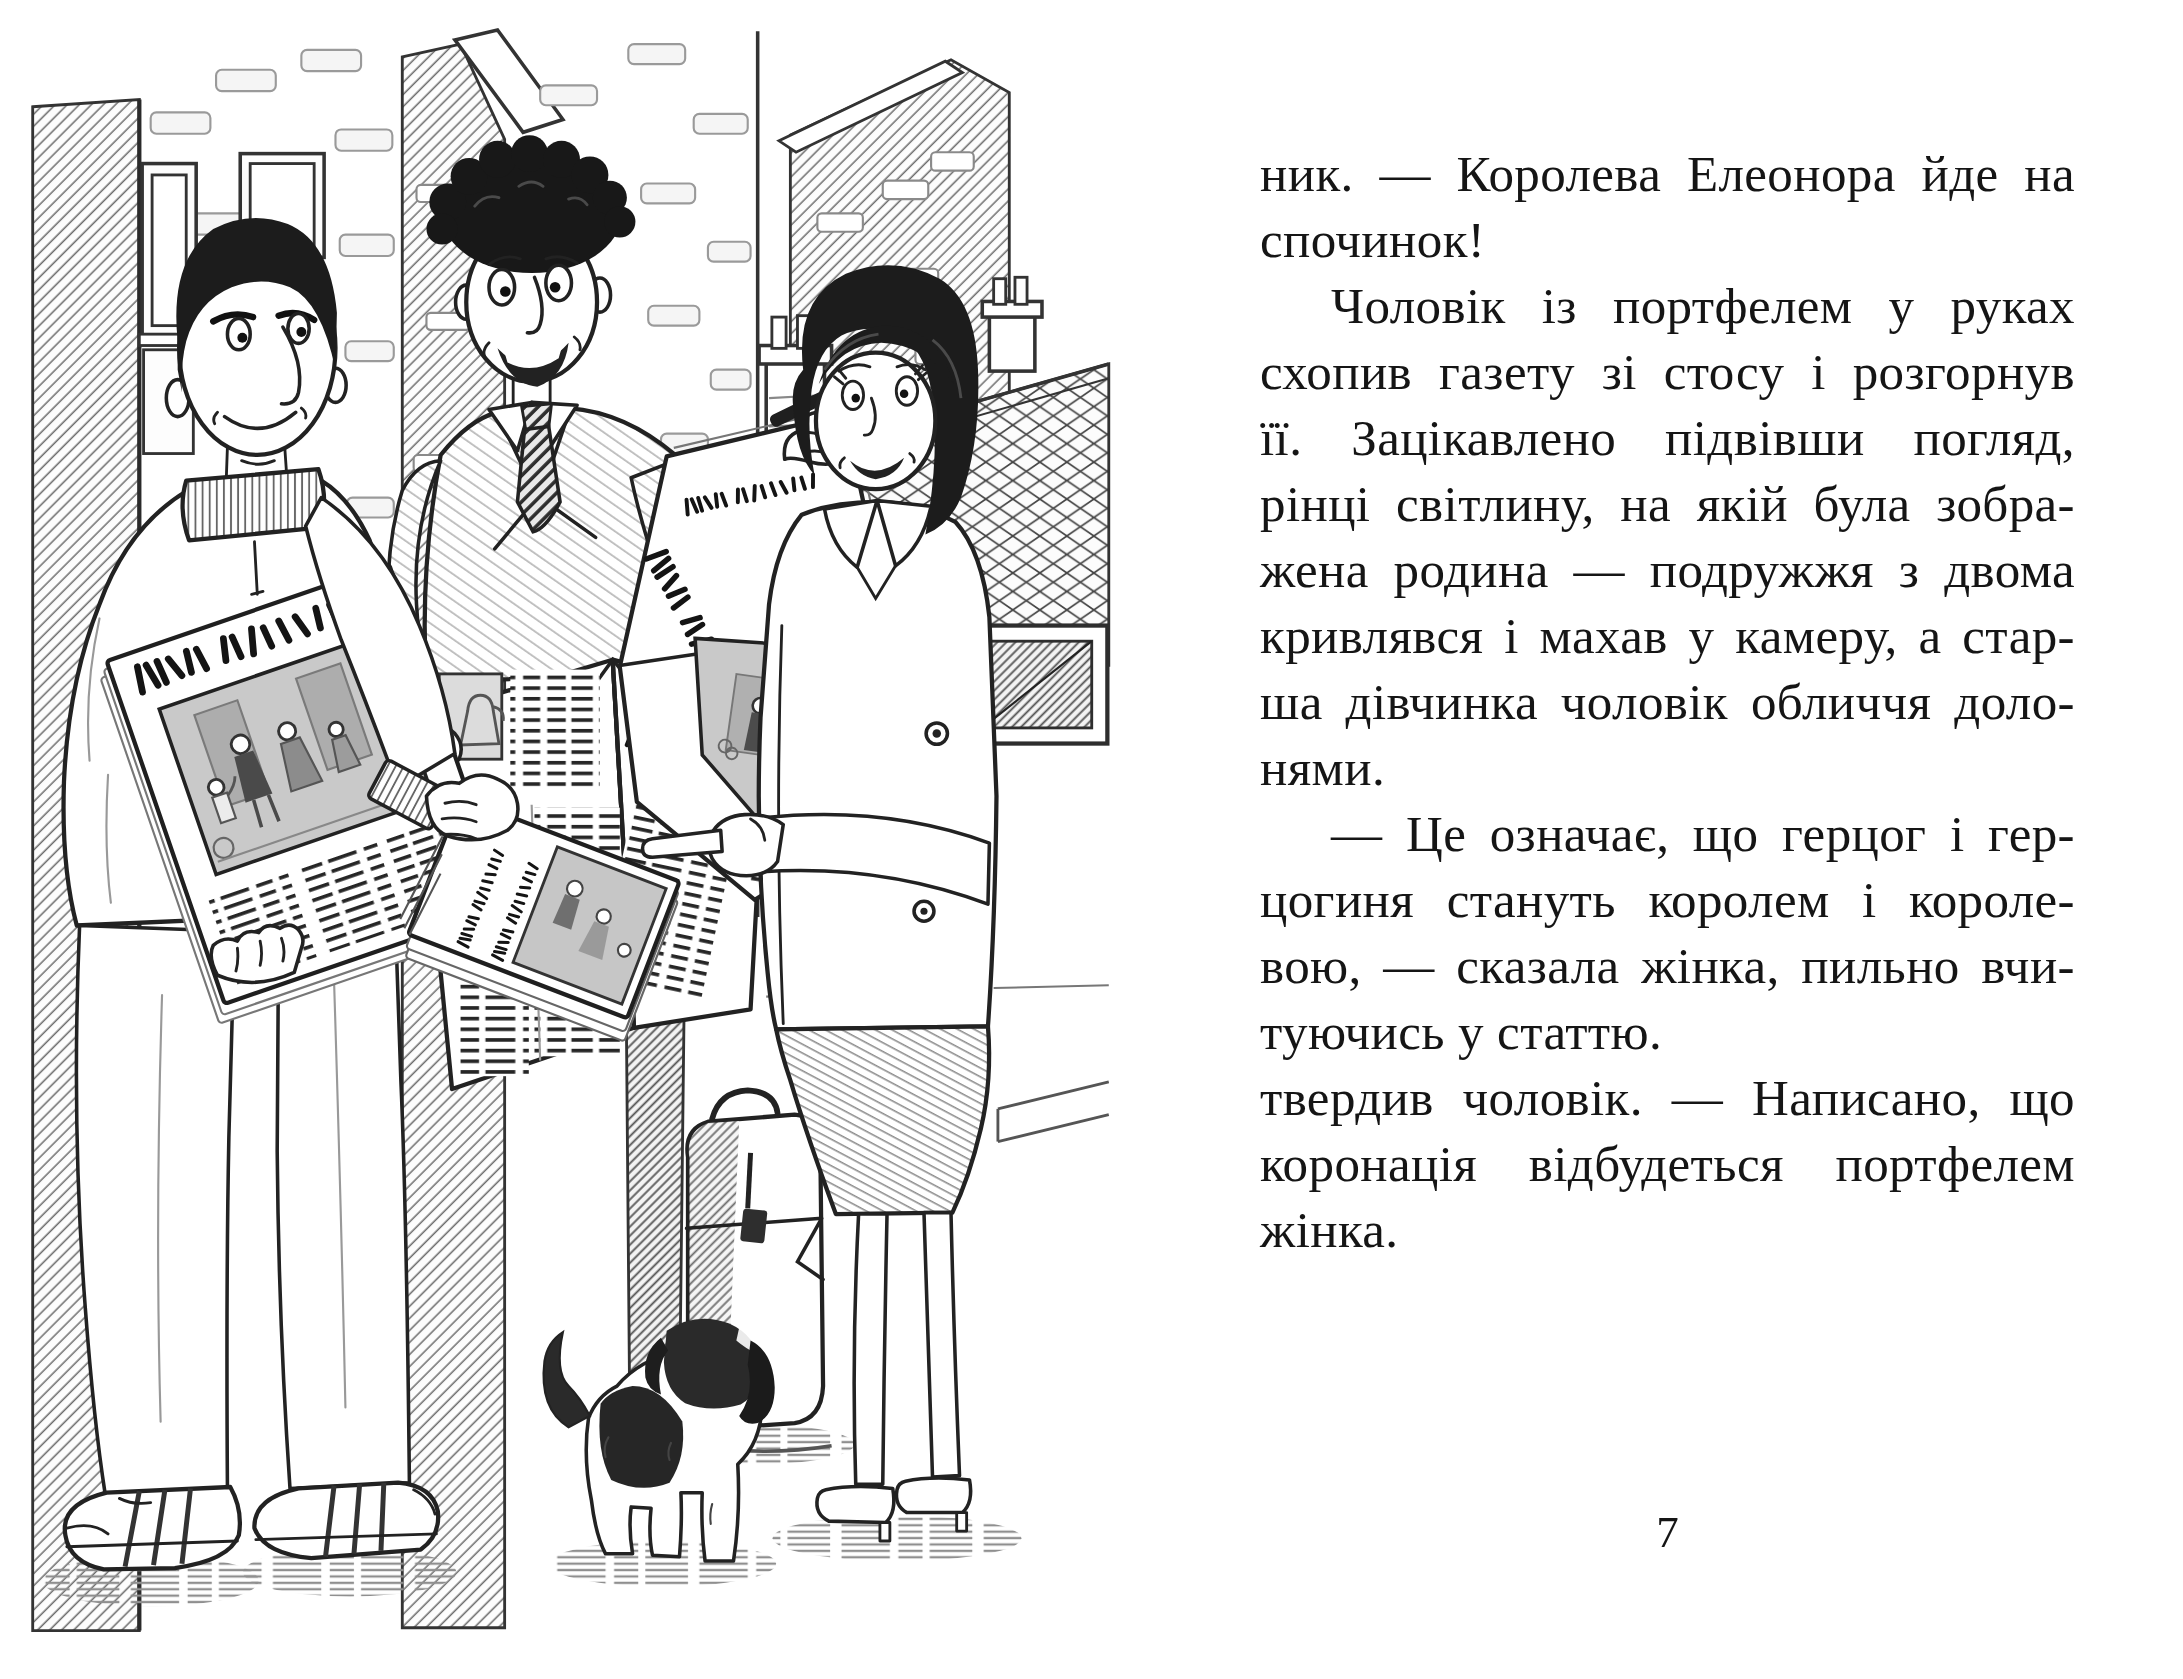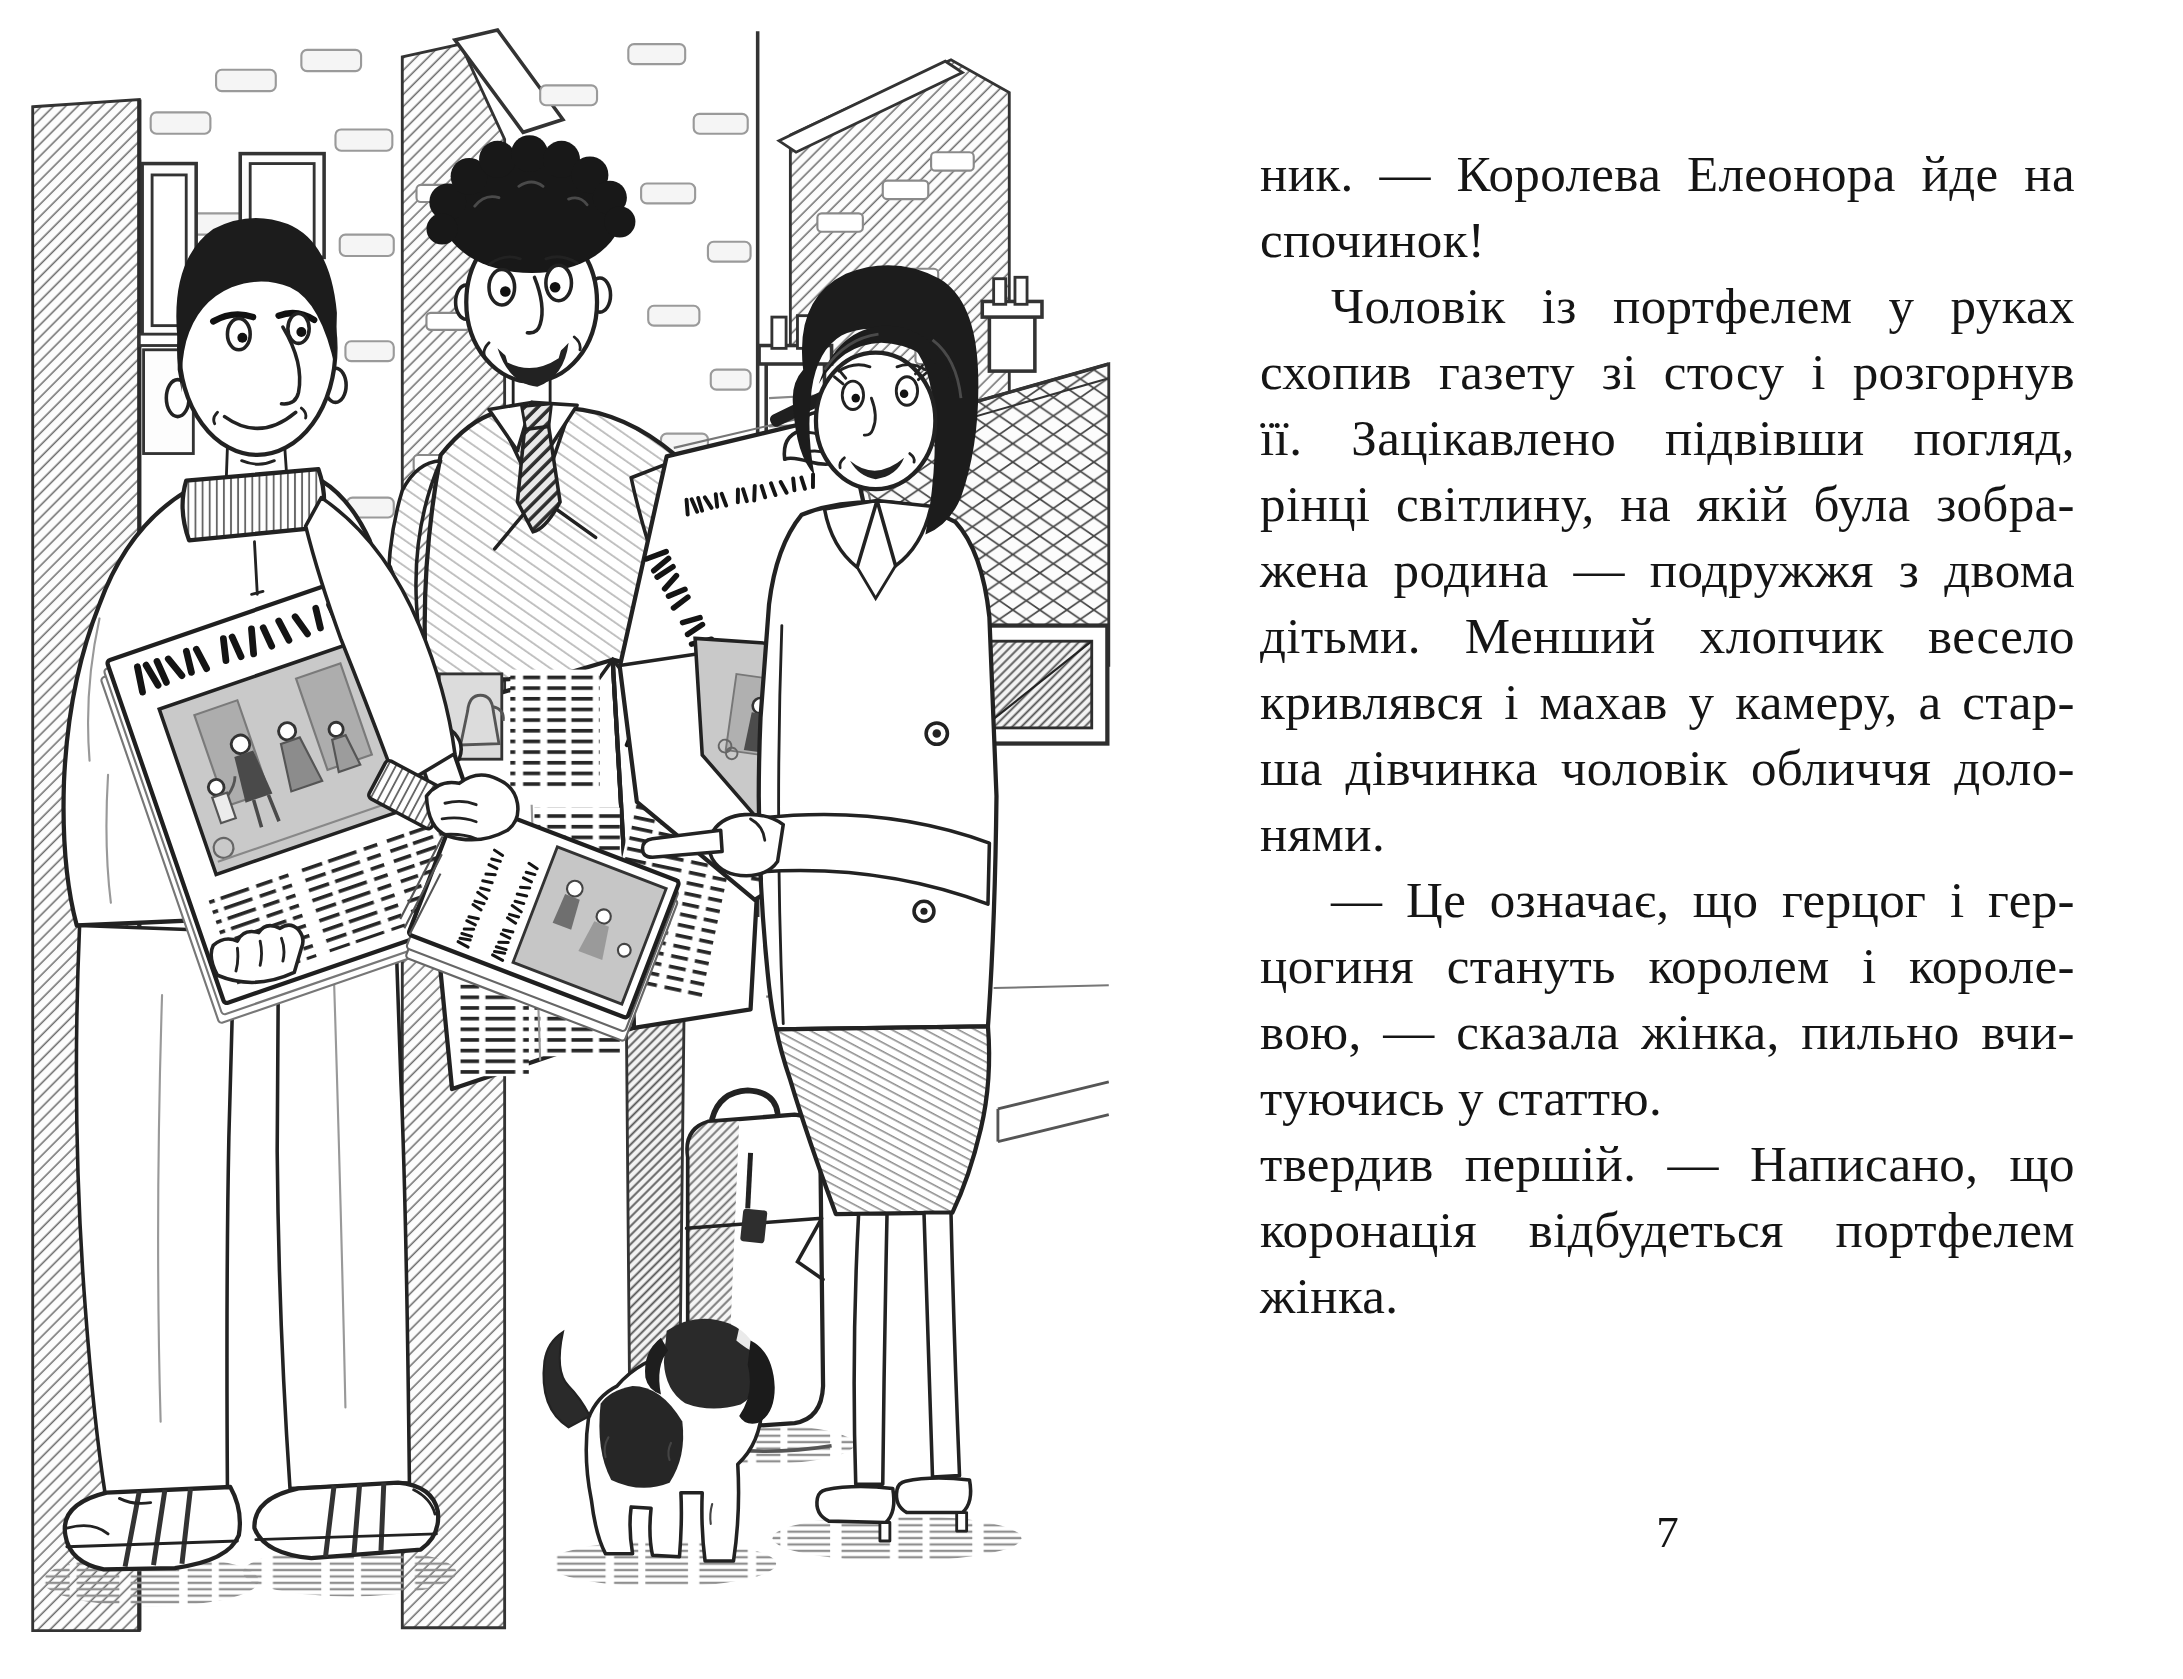--- a/index.html
+++ b/index.html
@@ -453,28 +453,27 @@
   </svg>
 
   <div class="textcol">
     <div class="tl">ник. — Королева Елеонора йде на</div>
     <div class="tl last">спочинок!</div>
     <div class="tl ind">Чоловік із портфелем у руках</div>
     <div class="tl">схопив газету зі стосу і розгорнув</div>
     <div class="tl">її. Зацікавлено підвівши погляд,</div>
     <div class="tl">рінці світлину, на якій була зобра-</div>
     <div class="tl">жена родина — подружжя з двома</div>
-    <div class="tl">дітьми. Менший хлопчик весело</div>
     <div class="tl">кривлявся і махав у камеру, а стар-</div>
     <div class="tl">ша дівчинка чоловік обличчя доло-</div>
     <div class="tl last">нями.</div>
     <div class="tl ind">— Це означає, що герцог і гер-</div>
     <div class="tl">цогиня стануть королем і короле-</div>
     <div class="tl">вою, — сказала жінка, пильно вчи-</div>
     <div class="tl last">туючись у статтю.</div>
-    <div class="tl">твердив першій. — Написано, що</div>
+    <div class="tl">твердив чоловік. — Написано, що</div>
     <div class="tl">коронація відбудеться портфелем</div>
     <div class="tl last">жінка.</div>
   </div>
 
   <div class="pageno">7</div>
 </div>
 
 
 </body></html>

